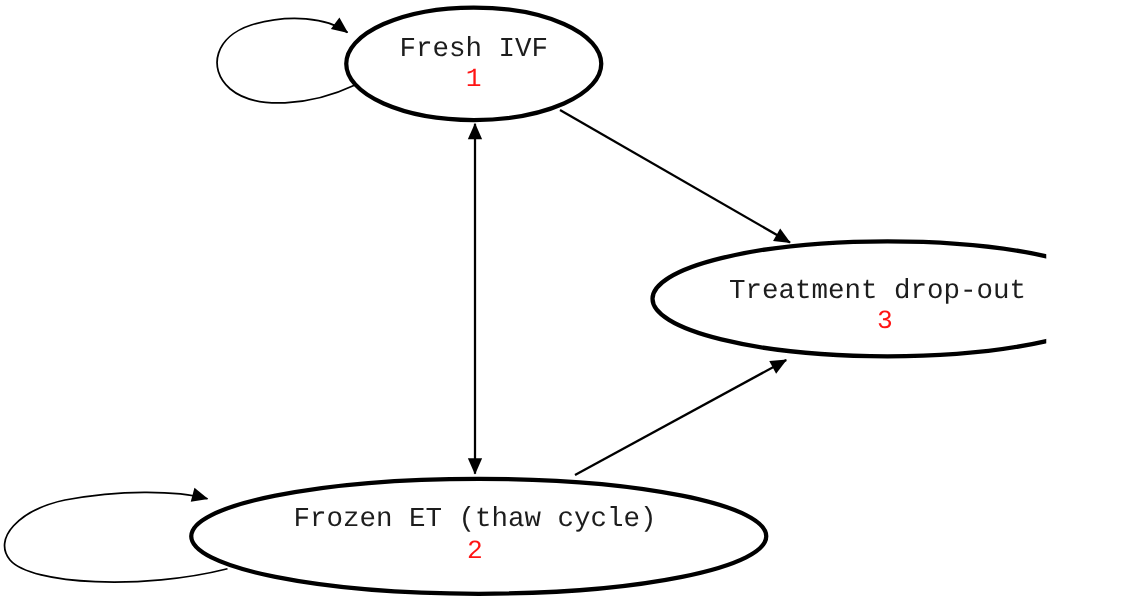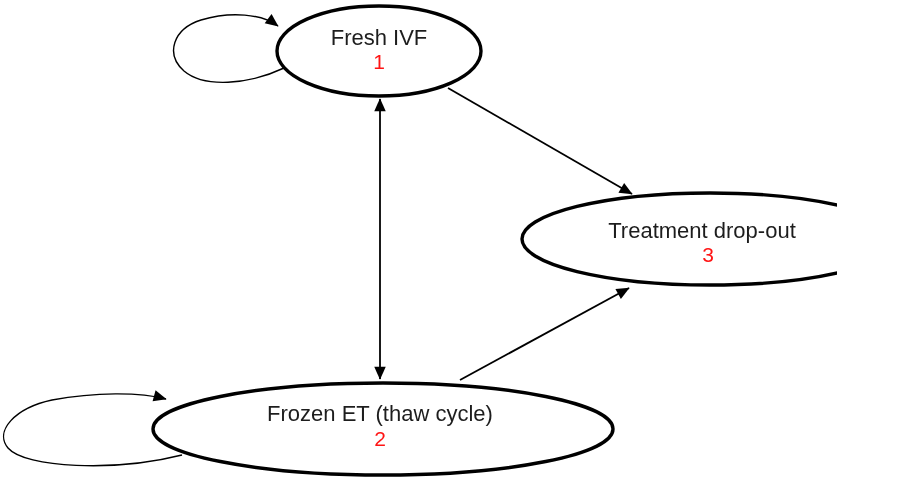--- a/index.html
+++ b/index.html
@@ -1,20 +1,20 @@
 <!DOCTYPE html>
 <html style="--background: #ffffff; --stroke: #000000; --text: #1d1d1d; --number: #ff1414;"><head>
 <meta charset="utf-8">
 <style>
   html,body{margin:0;padding:0;background:var(--background,#fff);}
   .stage{
     position:relative;
     width:837px;height:481px;
     background:var(--background,#fff);
-    font-family:Liberation Sans, sans-serif;
+    font-family:Liberation Mono, monospace;
     overflow:hidden;
   }
   .stage svg{display:block;width:905px;height:481px;}
   .node-ellipse{fill:#ffffff;stroke:var(--stroke,#000);stroke-width:3.4px;}
   .edge-line{stroke:var(--stroke,#000);stroke-width:1.8px;fill:none;}
   .loop-line{stroke:var(--stroke,#000);stroke-width:1.4px;fill:none;}
   .node-label{fill:var(--text,#1d1d1d);font-size:22px;text-anchor:middle;}
   .node-number{fill:var(--number,#ff1414);font-size:21px;text-anchor:middle;}
   .arrowhead-fill{fill:var(--stroke,#000);}
 </style>

